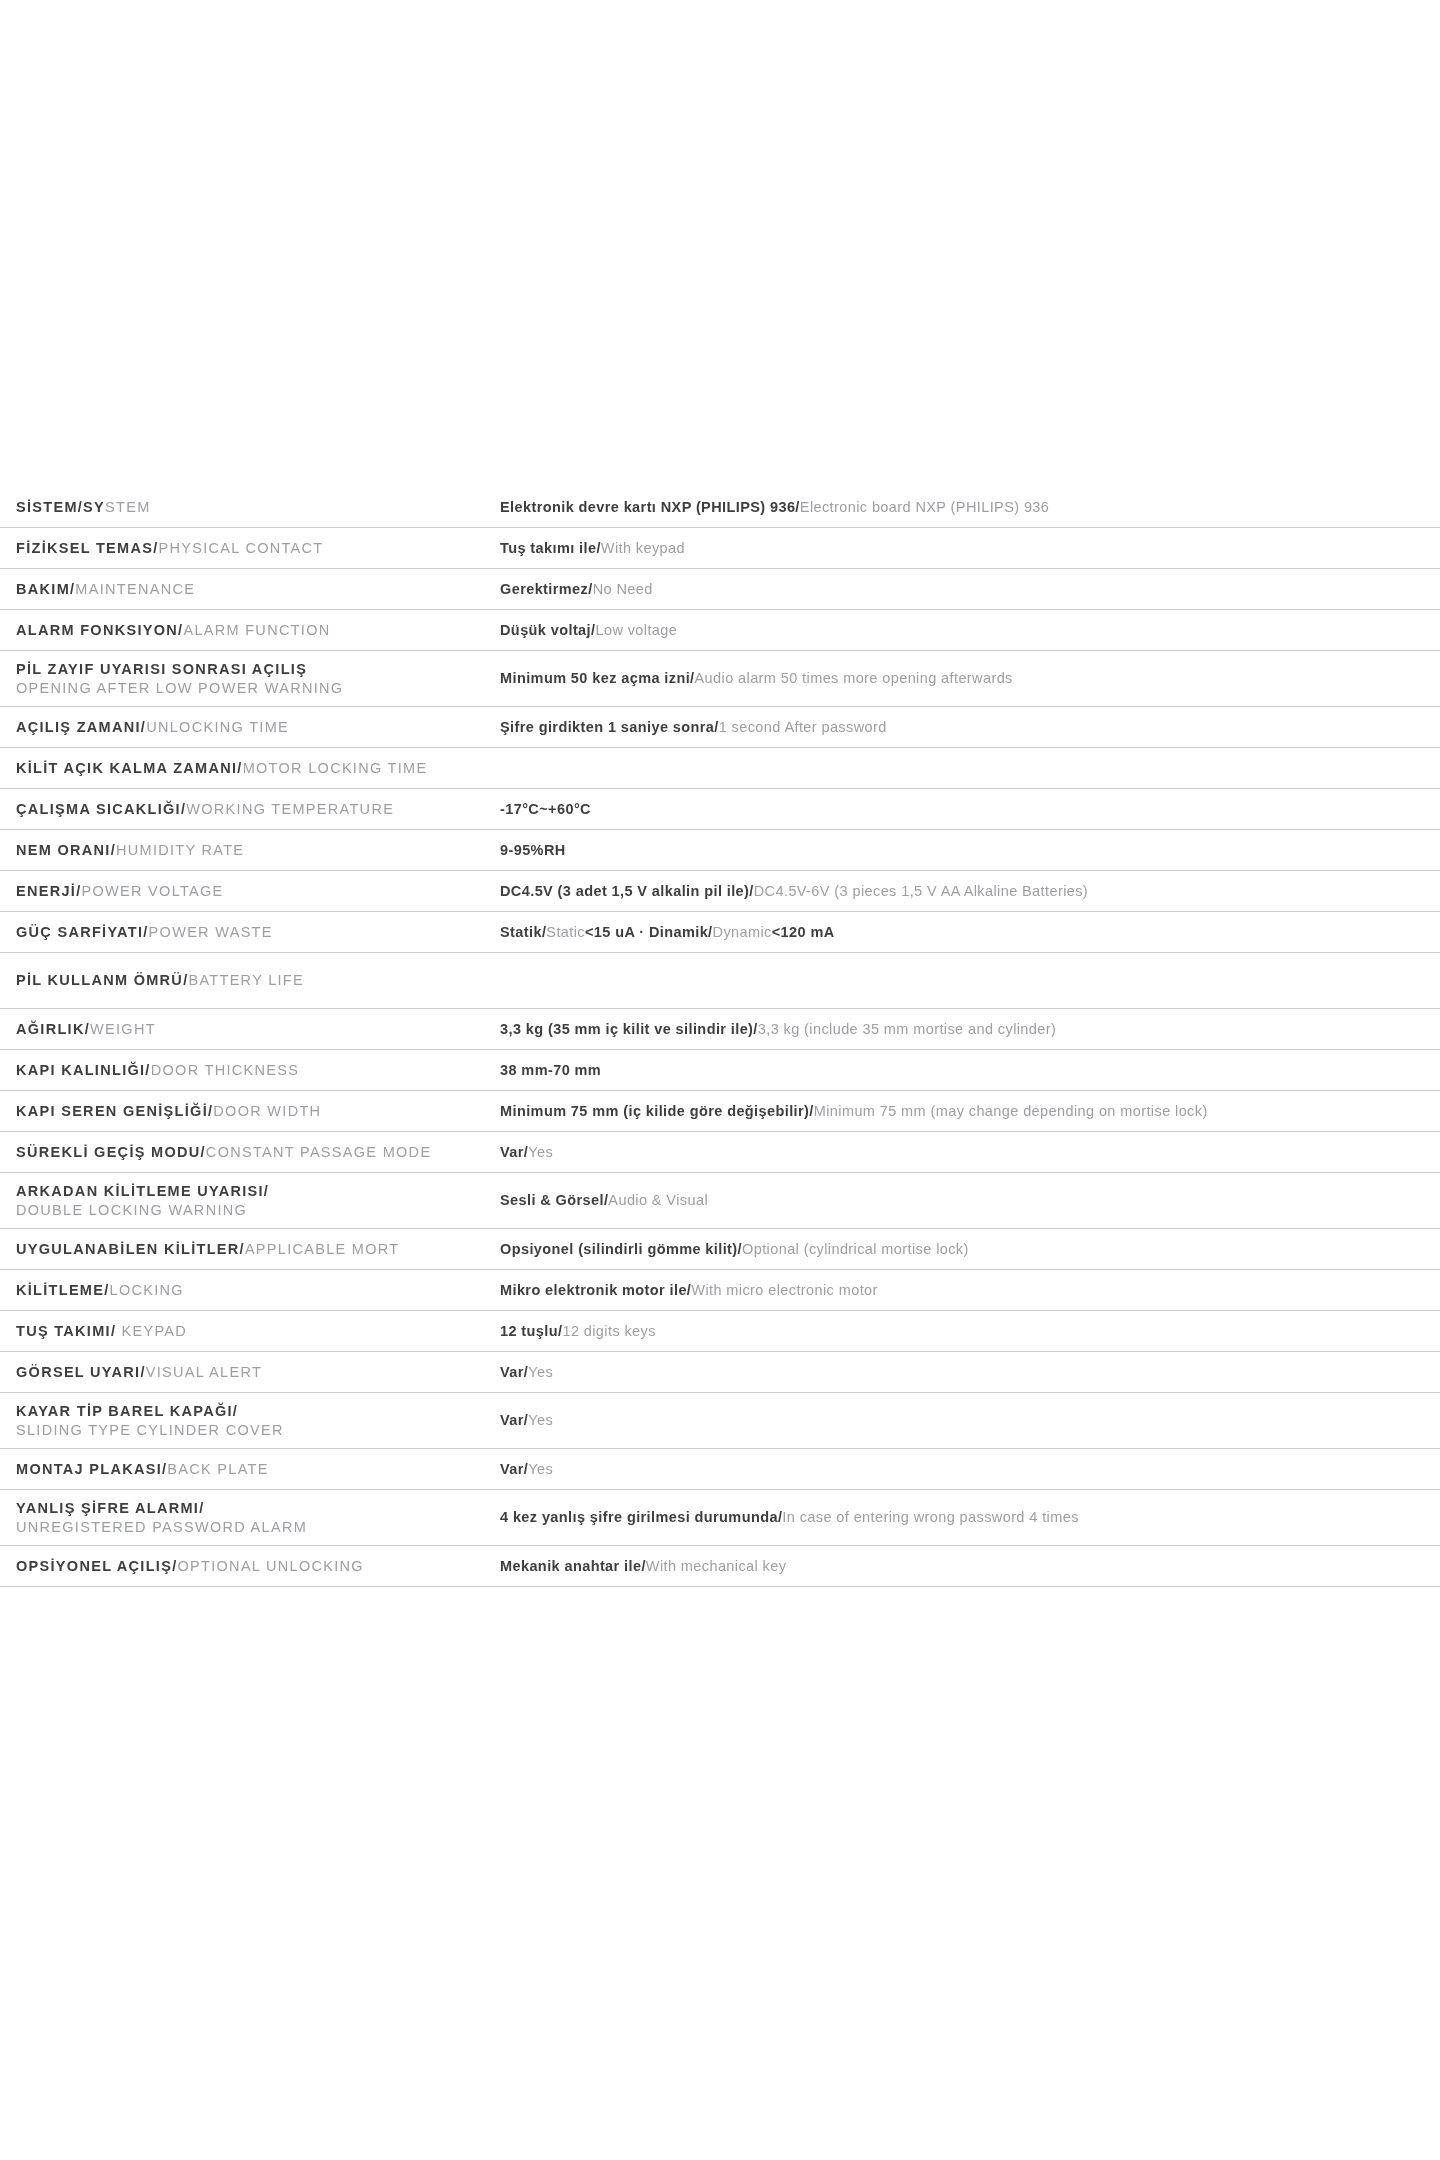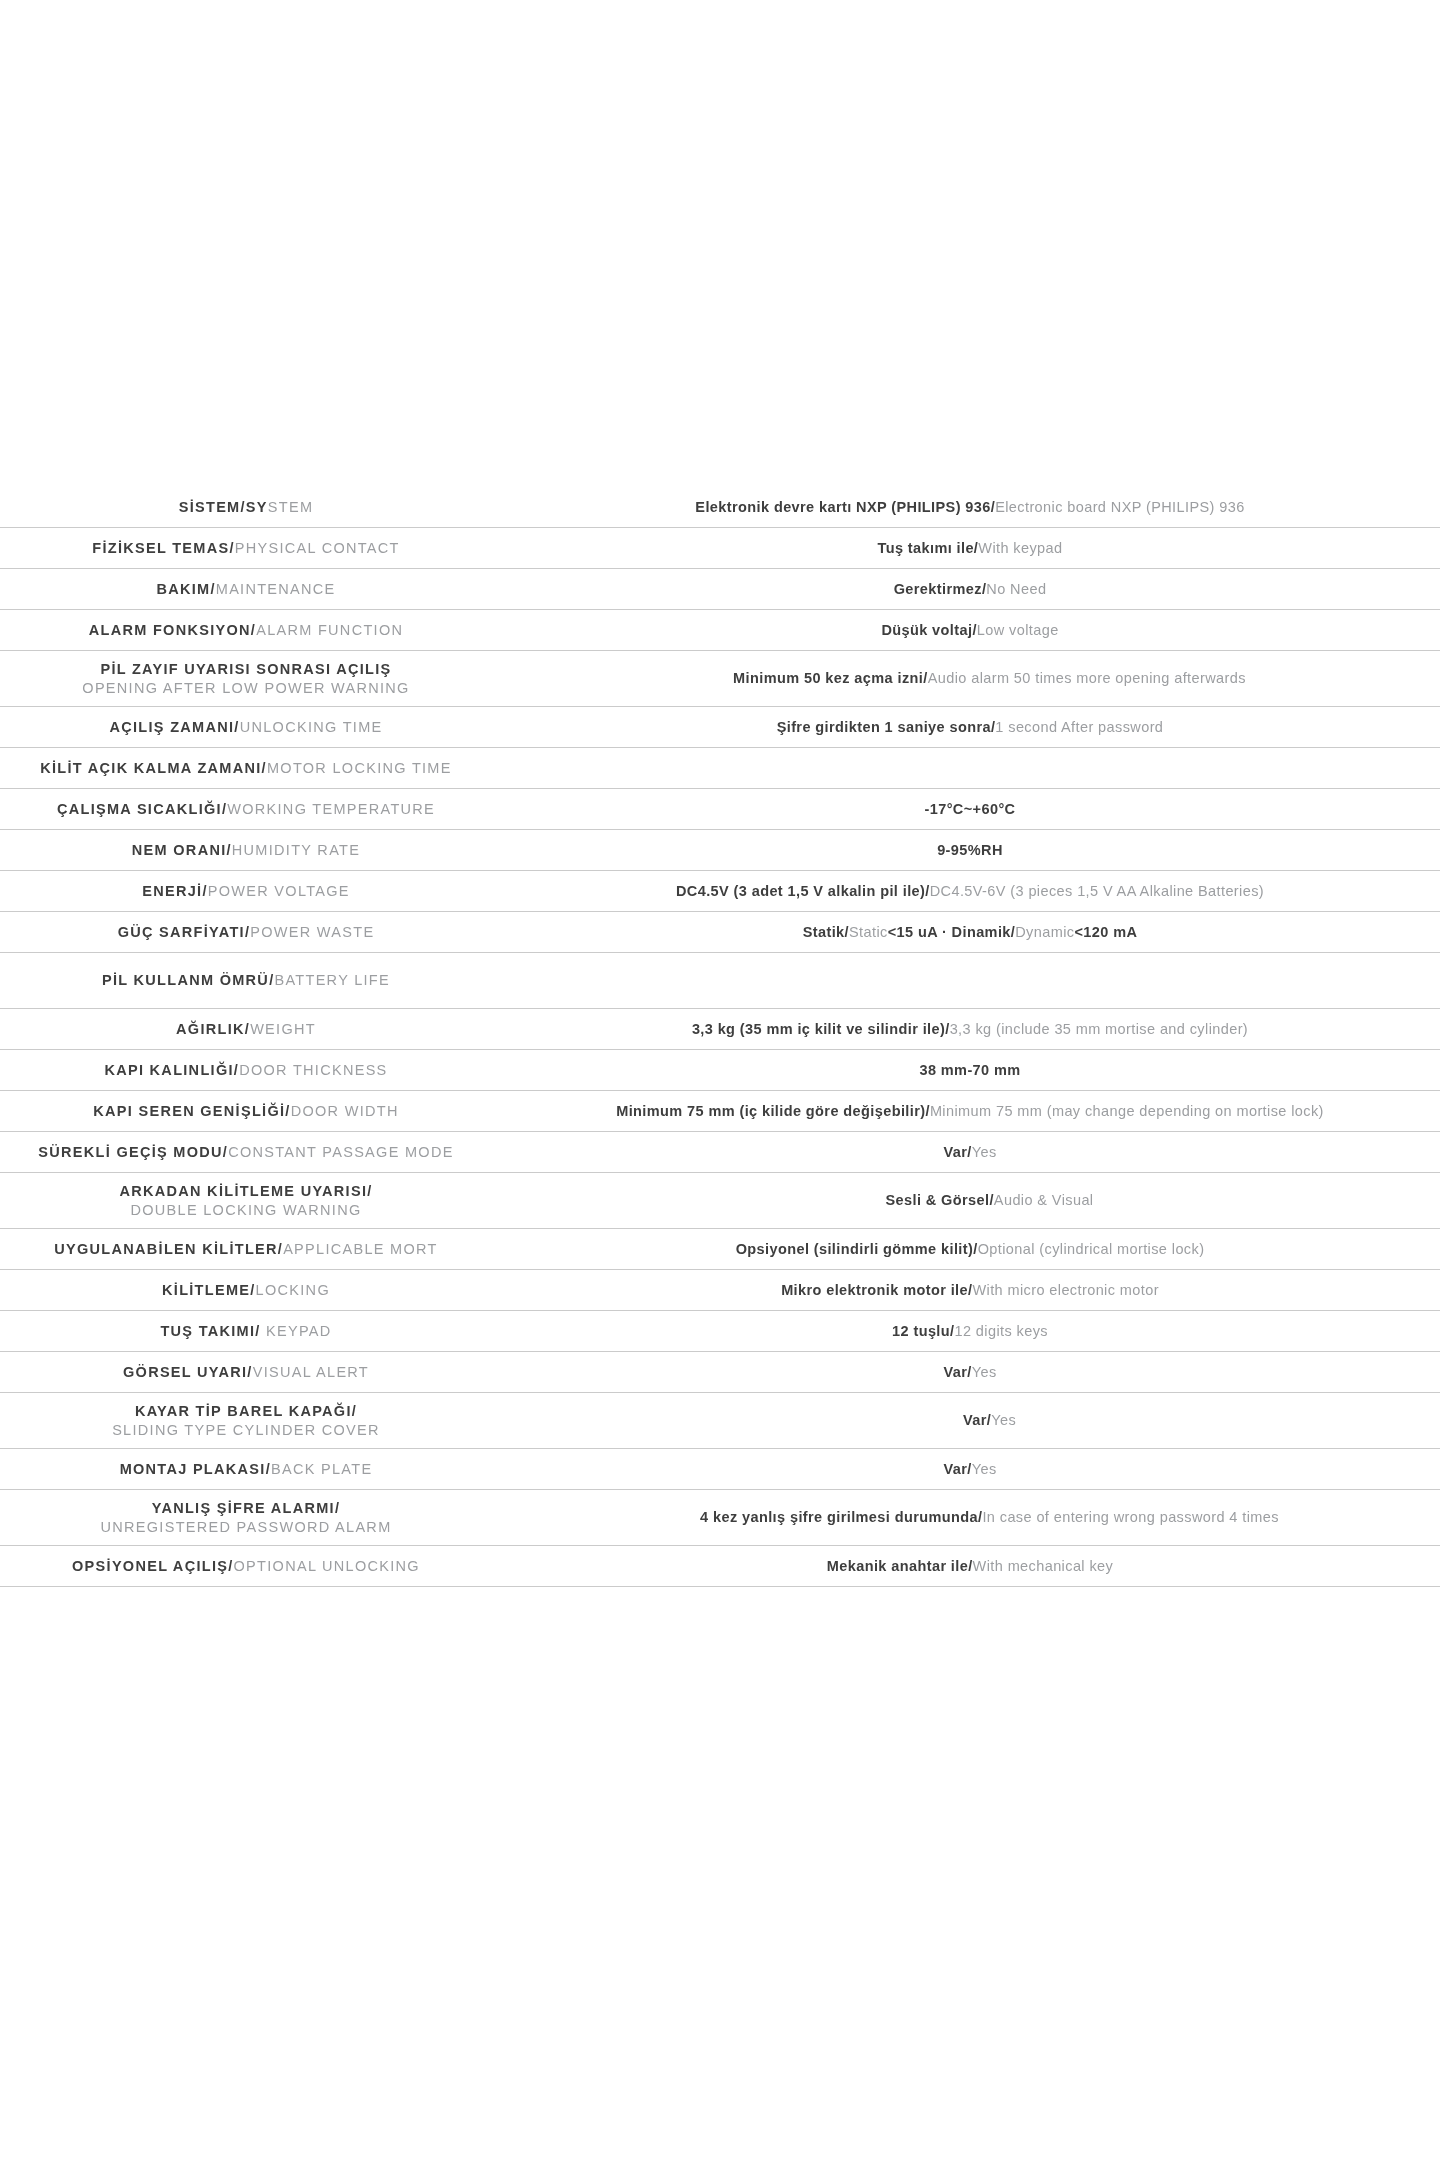--- a/index.html
+++ b/index.html
@@ -9,39 +9,37 @@
     width: 1440px;
     height: 2160px;
     font-family: "Liberation Sans", "DejaVu Sans", sans-serif;
     overflow: hidden;
   }
   .page {
     position: relative;
     width: 1440px;
     height: 2160px;
     background: #ffffff;
-    text-align: center;
   }
   .spec-table {
     position: absolute;
     top: 487px;
     left: 0;
     width: 1440px;
   }
   .row {
     display: flex;
     align-items: center;
     box-sizing: border-box;
     min-height: 41px;
     border-bottom: 1px solid #cbcbcb;
     padding: 3px 0;
   }
   .row.tall {
     min-height: 56px;
-    gap: 39px;
   }
   .cell {
     box-sizing: border-box;
     font-size: 14.5px;
     line-height: 19px;
   }
   .cell.label {
     flex: none;
     width: 500px;
     padding-left: 16px;

